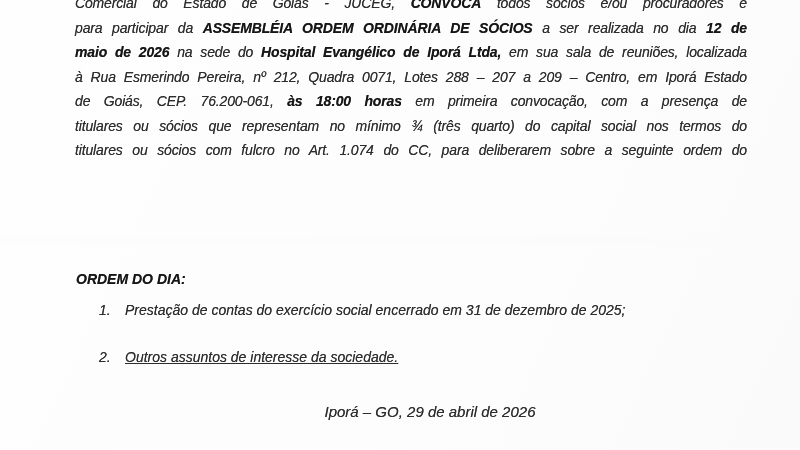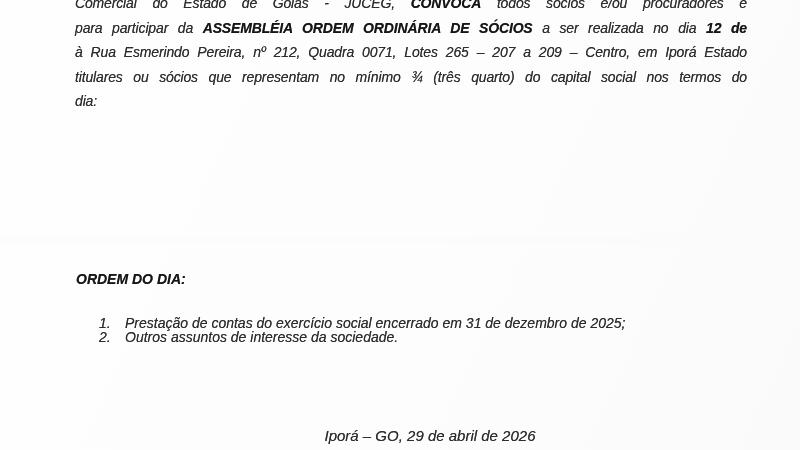--- a/index.html
+++ b/index.html
@@ -59,49 +59,51 @@
     color: #161616;
     line-height: 24.5px;
     white-space: nowrap;
   }
   .item {
     position: absolute;
     left: 99px;
     line-height: 24.5px;
     white-space: nowrap;
   }
-  .item-1 { top: 311px; }
-  .item-2 { top: 325px; }
+  .item-1 { top: 298px; }
+  .item-2 { top: 345px; text-decoration: underline; }
   .item .num {
     display: inline-block;
     width: 26px;
   }
   .dateline {
     position: absolute;
-    top: 424px;
+    top: 400px;
     left: 430px;
     transform: translateX(-50%);
     font-size: 15px;
     line-height: 24.5px;
     white-space: nowrap;
   }
 </style>
 </head>
 <body>
 
 <div class="page">
 
   <div class="scan-band"></div>
 
   <div class="para">
     <div class="ln"><span>Comercial do Estado de Goiás - JUCEG, </span><span class="b">CONVOCA</span><span> todos sócios e/ou procuradores e</span></div>
     <div class="ln"><span>para participar da </span><span class="b">ASSEMBLÉIA ORDEM ORDINÁRIA DE SÓCIOS</span><span> a ser realizada no dia </span><span class="b">12 de</span></div>
-    <div class="ln"><span>à Rua Esmerindo Pereira, nº 212, Quadra 0071, Lotes 265 – 207 a 209 – Centro, em Iporá Estado</span></div>
+    <div class="ln"><span class="b">maio de 2026</span><span> na sede do </span><span class="b">Hospital Evangélico de Iporá Ltda,</span><span> em sua sala de reuniões, localizada</span></div>
+    <div class="ln"><span>à Rua Esmerindo Pereira, nº 212, Quadra 0071, Lotes 288 – 207 a 209 – Centro, em Iporá Estado</span></div>
+    <div class="ln"><span>de Goiás, CEP. 76.200-061, </span><span class="b">às 18:00 horas</span><span> em primeira convocação, com a presença de</span></div>
     <div class="ln"><span>titulares ou sócios que representam no mínimo ¾ (três quarto) do capital social nos termos do</span></div>
-    <div class="ln left-last"><span>dia:</span></div>
+    <div class="ln"><span>titulares ou sócios com fulcro no Art. 1.074 do CC, para deliberarem sobre a seguinte ordem do</span></div>
   </div>
 
   <div class="heading">ORDEM DO DIA:</div>
 
   <div class="item item-1">
     <span class="num">1.</span><span>Prestação de contas do exercício social encerrado em 31 de dezembro de 2025;</span>
   </div>
 
   <div class="item item-2">
     <span class="num">2.</span><span>Outros assuntos de interesse da sociedade.</span>

